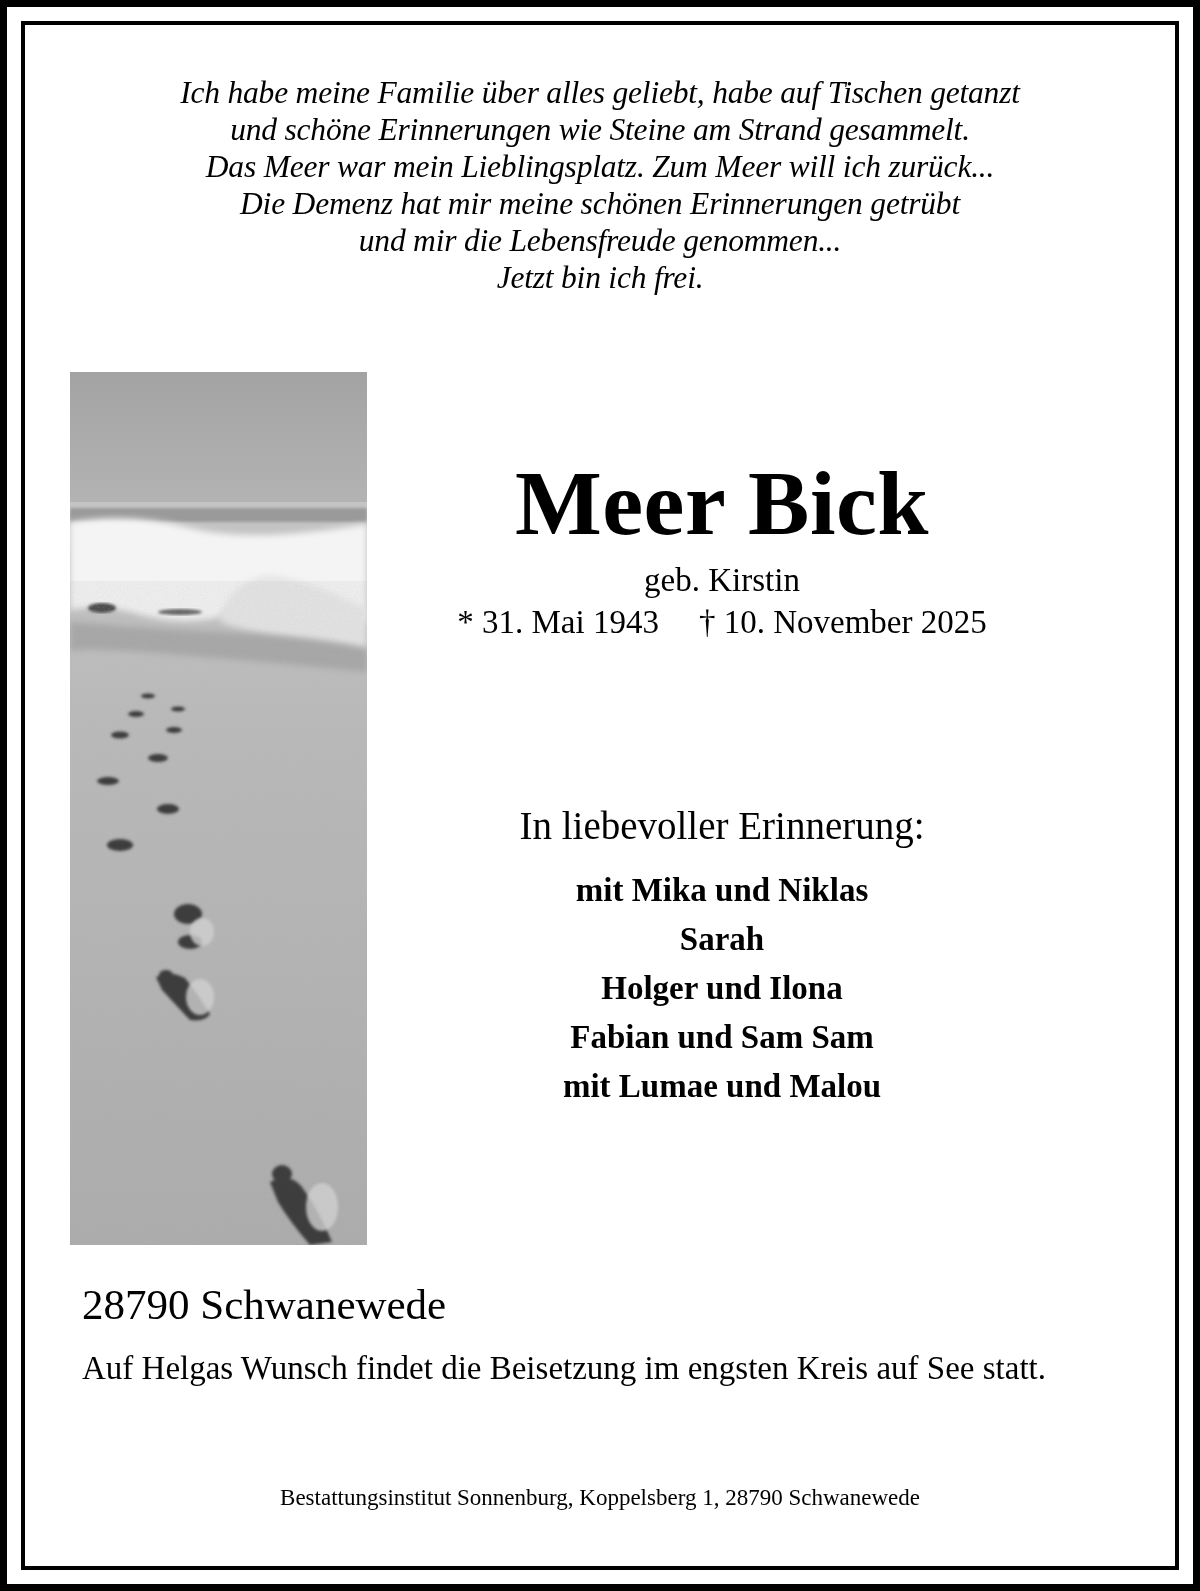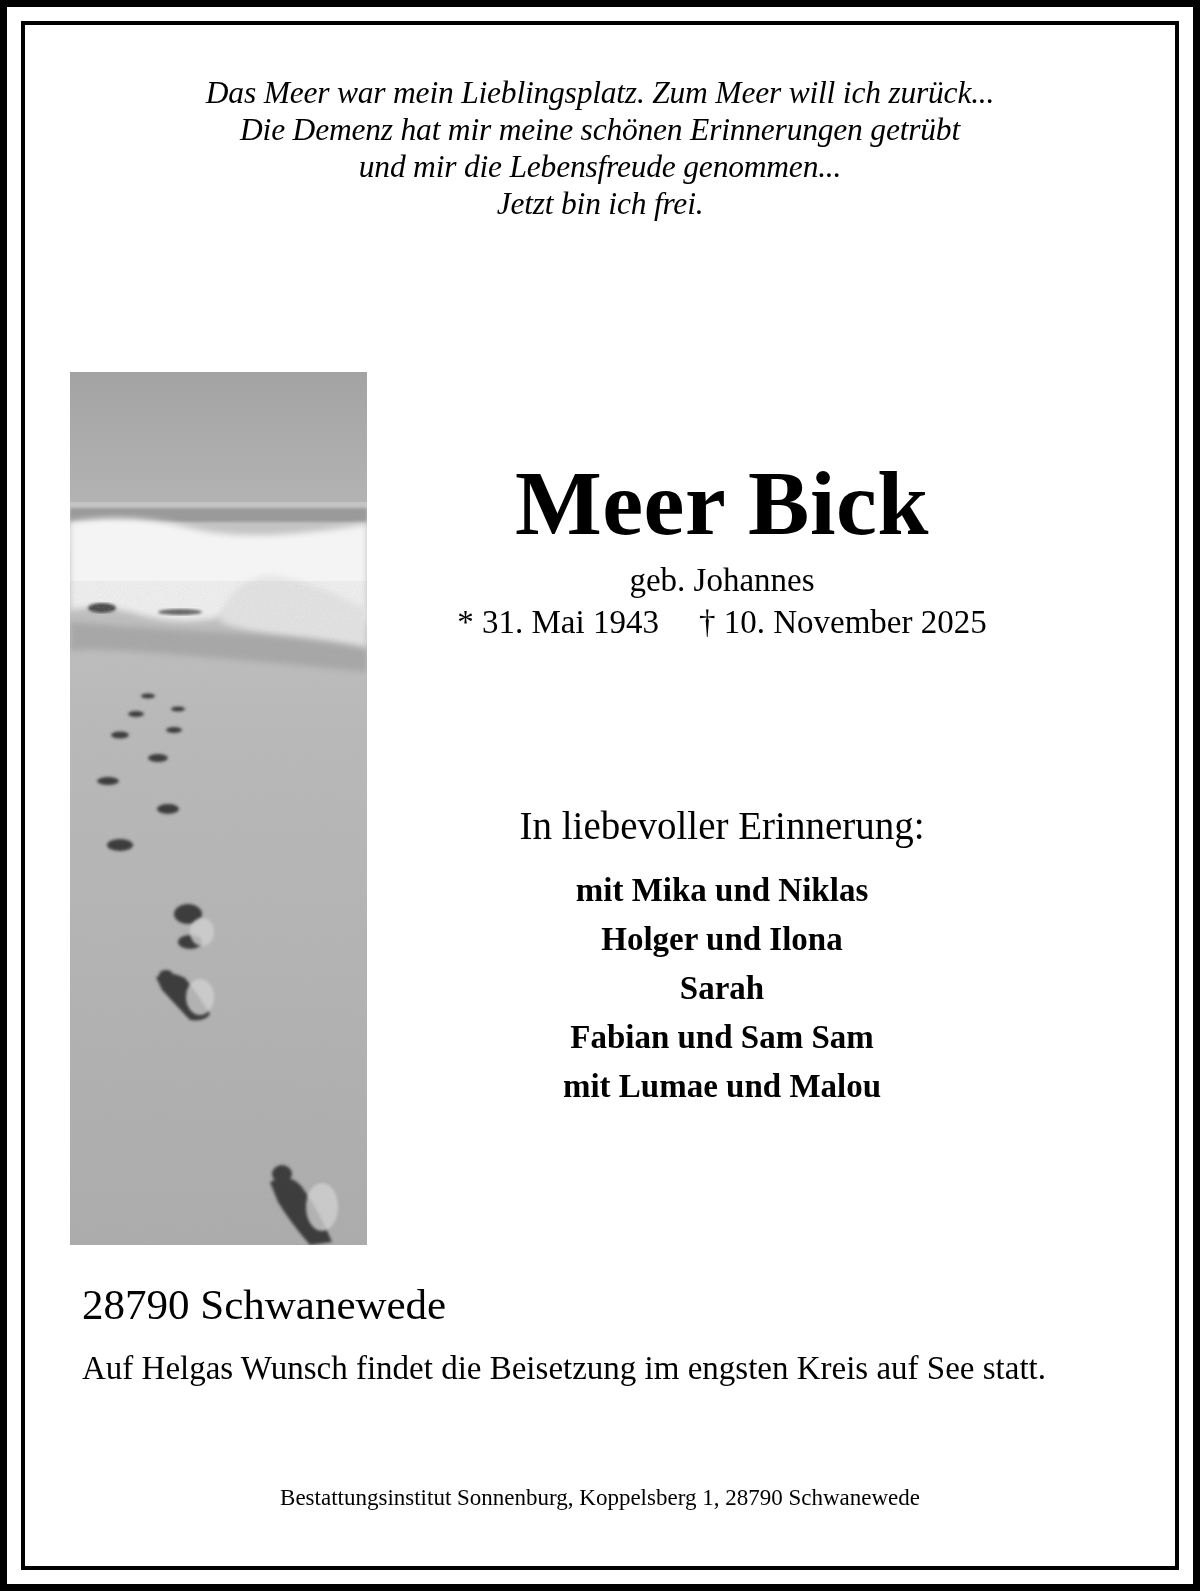--- a/index.html
+++ b/index.html
@@ -22,20 +22,22 @@
     .burial-note { position: absolute; left: 82px; top: 1341px; width: 1060px; font-size: 33px; line-height: 42px; margin-top: 6px; }
     .undertaker { position: absolute; left: 0; top: 1483px; width: 1200px; text-align: center; font-size: 23px; line-height: 30px; white-space: nowrap; }
   </style>
 </head>
 <body>
 
 <div class="outer-frame"></div>
 <div class="inner-frame"></div>
 
 <div class="poem">
+  <div>Ich habe meine Familie über alles geliebt, habe auf Tischen getanzt</div>
+  <div>und schöne Erinnerungen wie Steine am Strand gesammelt.</div>
   <div>Das Meer war mein Lieblingsplatz. Zum Meer will ich zurück...</div>
   <div>Die Demenz hat mir meine schönen Erinnerungen getrübt</div>
   <div>und mir die Lebensfreude genommen...</div>
   <div>Jetzt bin ich frei.</div>
 </div>
 
 <div class="photo" title="Fußspuren im Sand am Meer">
   <svg width="297" height="873" viewBox="0 0 297 873" xmlns="http://www.w3.org/2000/svg">
     <defs>
       <linearGradient id="sky" x1="0" y1="0" x2="0" y2="1">
@@ -93,32 +95,32 @@
     <g fill="#d0d0d0" filter="url(#blur1)" opacity="0.8">
       <ellipse cx="132" cy="560" rx="12" ry="14"></ellipse>
       <ellipse cx="130" cy="625" rx="14" ry="18"></ellipse>
       <ellipse cx="252" cy="835" rx="16" ry="24"></ellipse>
     </g>
   </svg>
 </div>
 
 <div class="name-block">
   <div class="deceased-name">Meer Bick</div>
-  <div class="maiden">geb. Johannes</div>
+  <div class="maiden">geb. Kirstin</div>
   <div class="dates">
     <span>* 31. Mai 1943</span><span class="gap"></span><span>† 10. November 2025</span>
   </div>
 </div>
 
 <div class="remembrance">In liebevoller Erinnerung:</div>
 
 <div class="mourners">
   <div>mit Mika und Niklas</div>
+  <div>Sarah</div>
   <div>Holger und Ilona</div>
-  <div>Sarah</div>
   <div>Fabian und Sam Sam</div>
   <div>mit Lumae und Malou</div>
 </div>
 
 <div class="location">28790 Schwanewede</div>
 
 <div class="burial-note">Auf Helgas Wunsch findet die Beisetzung im engsten Kreis auf See statt.</div>
 
 <div class="undertaker">Bestattungsinstitut Sonnenburg, Koppelsberg 1, 28790 Schwanewede</div>
 

